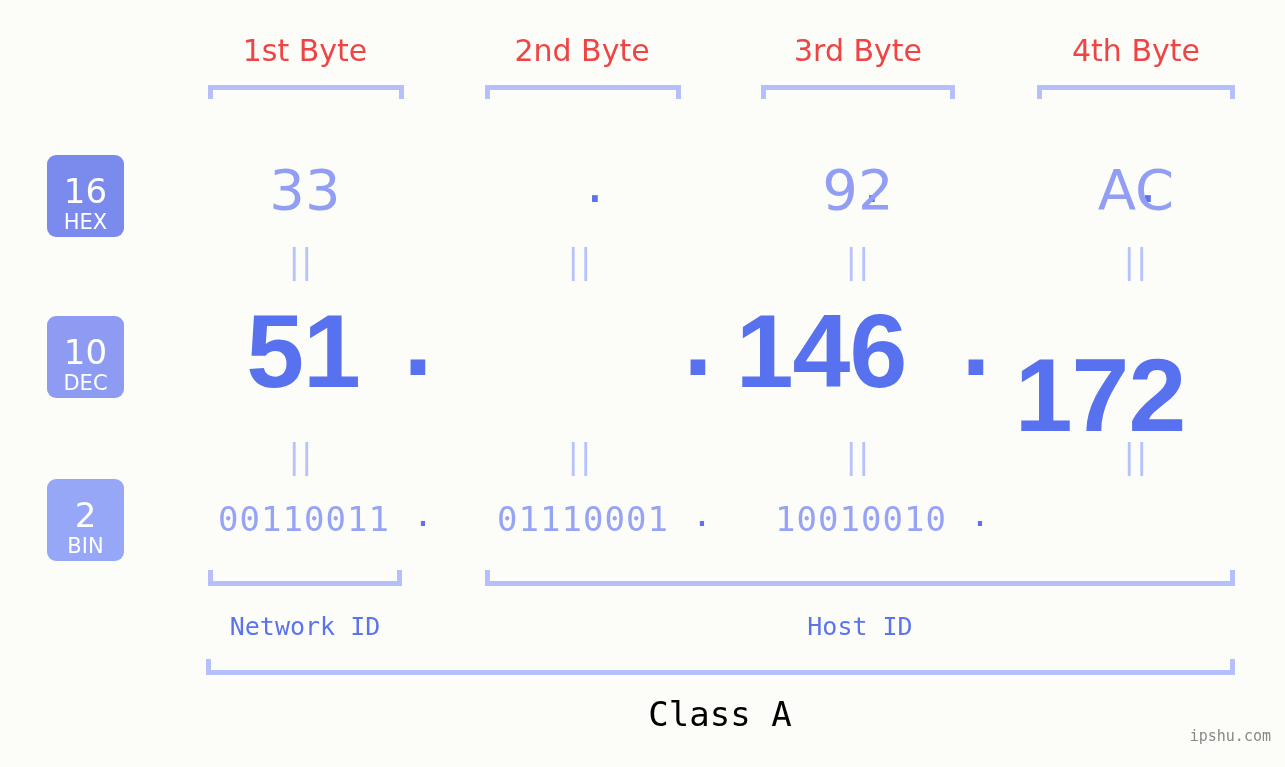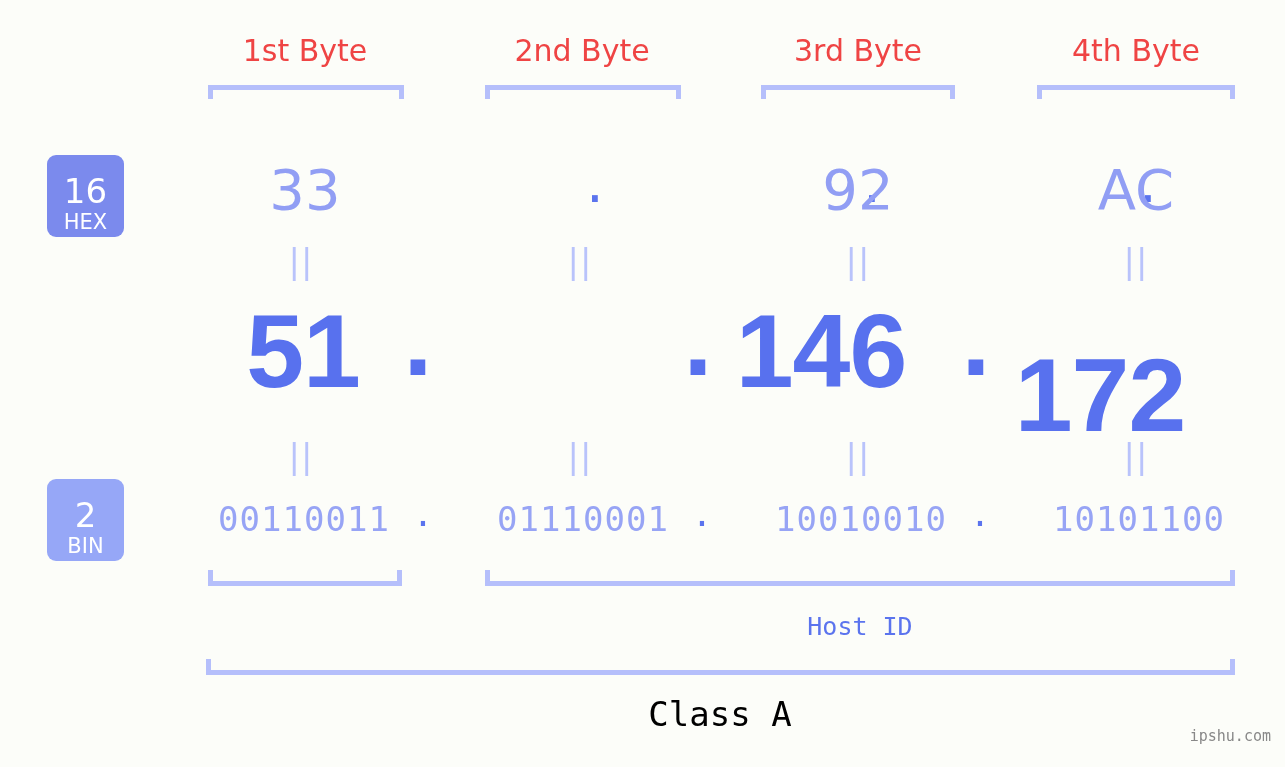--- a/index.html
+++ b/index.html
@@ -238,20 +238,24 @@
 
   <div class="bracket-down" style="left:208px; top:85px; width:196px;"></div>
   <div class="bracket-down" style="left:485px; top:85px; width:196px;"></div>
   <div class="bracket-down" style="left:761px; top:85px; width:194px;"></div>
   <div class="bracket-down" style="left:1037px; top:85px; width:198px;"></div>
 
   <div class="badge" id="badge-hex">
     <span class="num">16</span>
     <span class="nm">HEX</span>
   </div>
+  <div class="badge" id="badge-dec">
+    <span class="num">10</span>
+    <span class="nm">DEC</span>
+  </div>
   <div class="badge" id="badge-bin">
     <span class="num">2</span>
     <span class="nm">BIN</span>
   </div>
 
   <div class="row" id="row-hex">
     <div class="hex-val" style="left:45px; width:200px;">33</div>
     <div class="hex-dot" style="left:385px; width:100px;">.</div>
     <div class="hex-dot" style="left:662px; width:100px;">.</div>
     <div class="hex-val" style="left:600px; width:196px;">92</div>
@@ -278,26 +282,26 @@
   <div class="eq" style="left:838px; top:439px;">||</div>
   <div class="eq" style="left:1116px; top:439px;">||</div>
 
   <div class="row" id="row-bin">
     <div class="bin-val" style="left:41px; width:206px;">00110011</div>
     <div class="bin-dot" style="left:243px; width:40px;">.</div>
     <div class="bin-val" style="left:320px; width:206px;">01110001</div>
     <div class="bin-dot" style="left:522px; width:40px;">.</div>
     <div class="bin-val" style="left:598px; width:206px;">10010010</div>
     <div class="bin-dot" style="left:800px; width:40px;">.</div>
-    <div class="bin-val" style="left:876px; width:206px;">10101100</div>
   </div>
 
   <div class="bracket-up" style="left:208px; top:570px; width:194px;"></div>
   <div class="bracket-up" style="left:485px; top:570px; width:750px;"></div>
 
+  <div class="id-label" style="left:205px; width:200px; top:609px;">Network ID</div>
   <div class="id-label" style="left:485px; width:750px; top:609px;">Host ID</div>
 
   <div class="bracket-up" style="left:206px; top:659px; width:1029px;"></div>
   <div id="class-label">Class A</div>
 
   <div id="watermark">ipshu.com</div>
 
 </div>
 
 </body></html>

